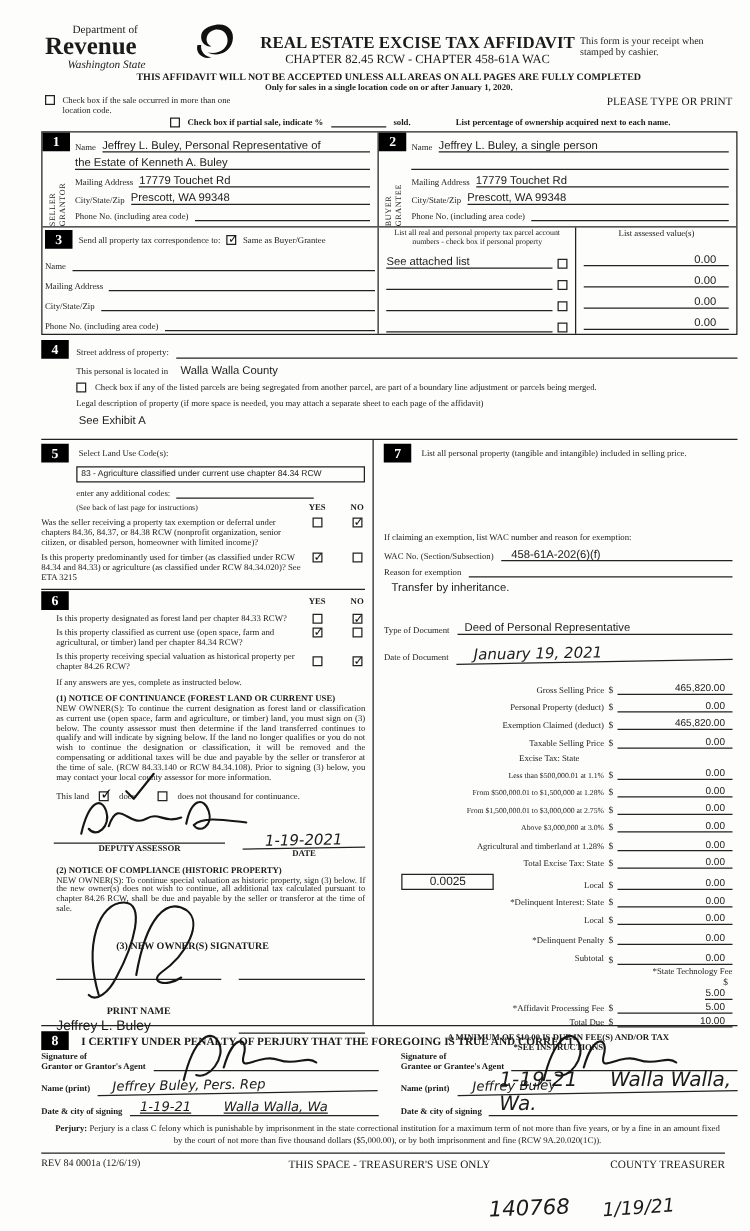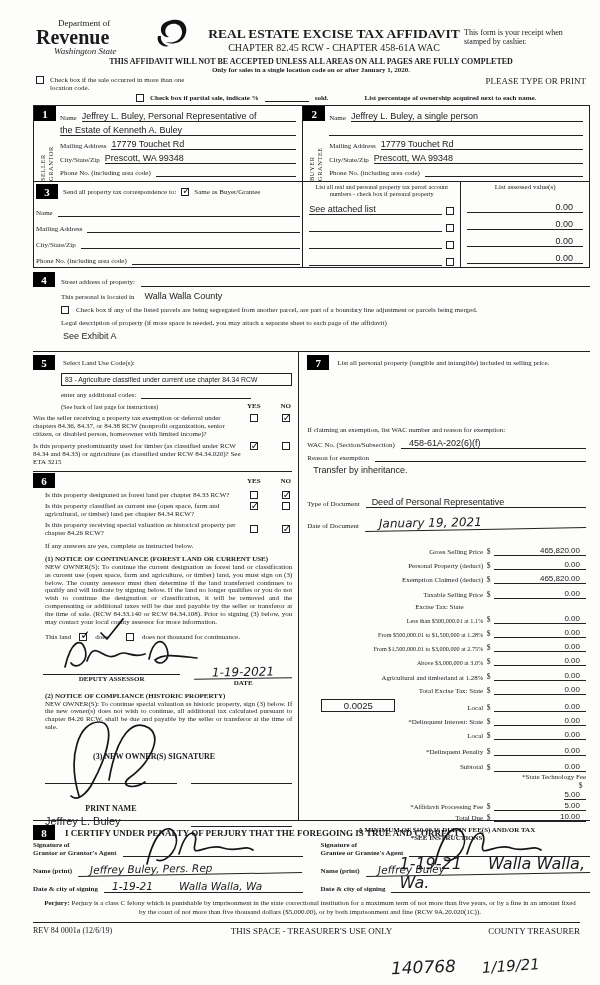--- a/index.html
+++ b/index.html
@@ -542,21 +542,21 @@
         <div class="row" style="gap:6px;">
           <span class="fs7 b" style="line-height:1.1;"><span>Signature of</span><br><span>Grantor or Grantor's Agent</span></span>
           <span class="ln"></span>
         </div>
         <div class="row" style="gap:6px; margin-top:3px; height:15px;">
           <span class="fs7 b">Name (print)</span>
           <span class="ln hand" style="font-size:10.5px; padding-left:12px; transform:rotate(-1deg);"><span>Jeffrey Buley, Pers. Rep</span></span>
         </div>
         <div class="row" style="gap:6px; margin-top:3px; height:15px;">
           <span class="fs7 b">Date &amp; city of signing</span>
-          <span class="ln hand" style="font-size:10.5px; padding-left:8px;"><span>1-19-21</span><span style="display:inline-block; width:26px;"></span><span>Walla Walla, Wa</span></span>
+          <span class="ln hand" style="font-size:10.5px; padding-left:8px;text-decoration:underline;"><span>1-19-21</span><span style="display:inline-block; width:26px;"></span><span>Walla Walla, Wa</span></span>
         </div>
       </div>
 
       <div style="flex:1; position:relative;">
         <svg class="sig" width="130" height="52" viewBox="0 0 130 52" style="left:96px; top:-22px;">
           <path d="M18,44 C26,10 40,2 46,14 C52,26 38,44 28,40 M50,34 C58,6 70,10 66,24 C62,40 78,22 94,28 C108,33 116,24 124,30"></path>
         </svg>
         <div class="row" style="gap:6px;">
           <span class="fs7 b" style="line-height:1.1;"><span>Signature of</span><br><span>Grantee or Grantee's Agent</span></span>
           <span class="ln"></span>

